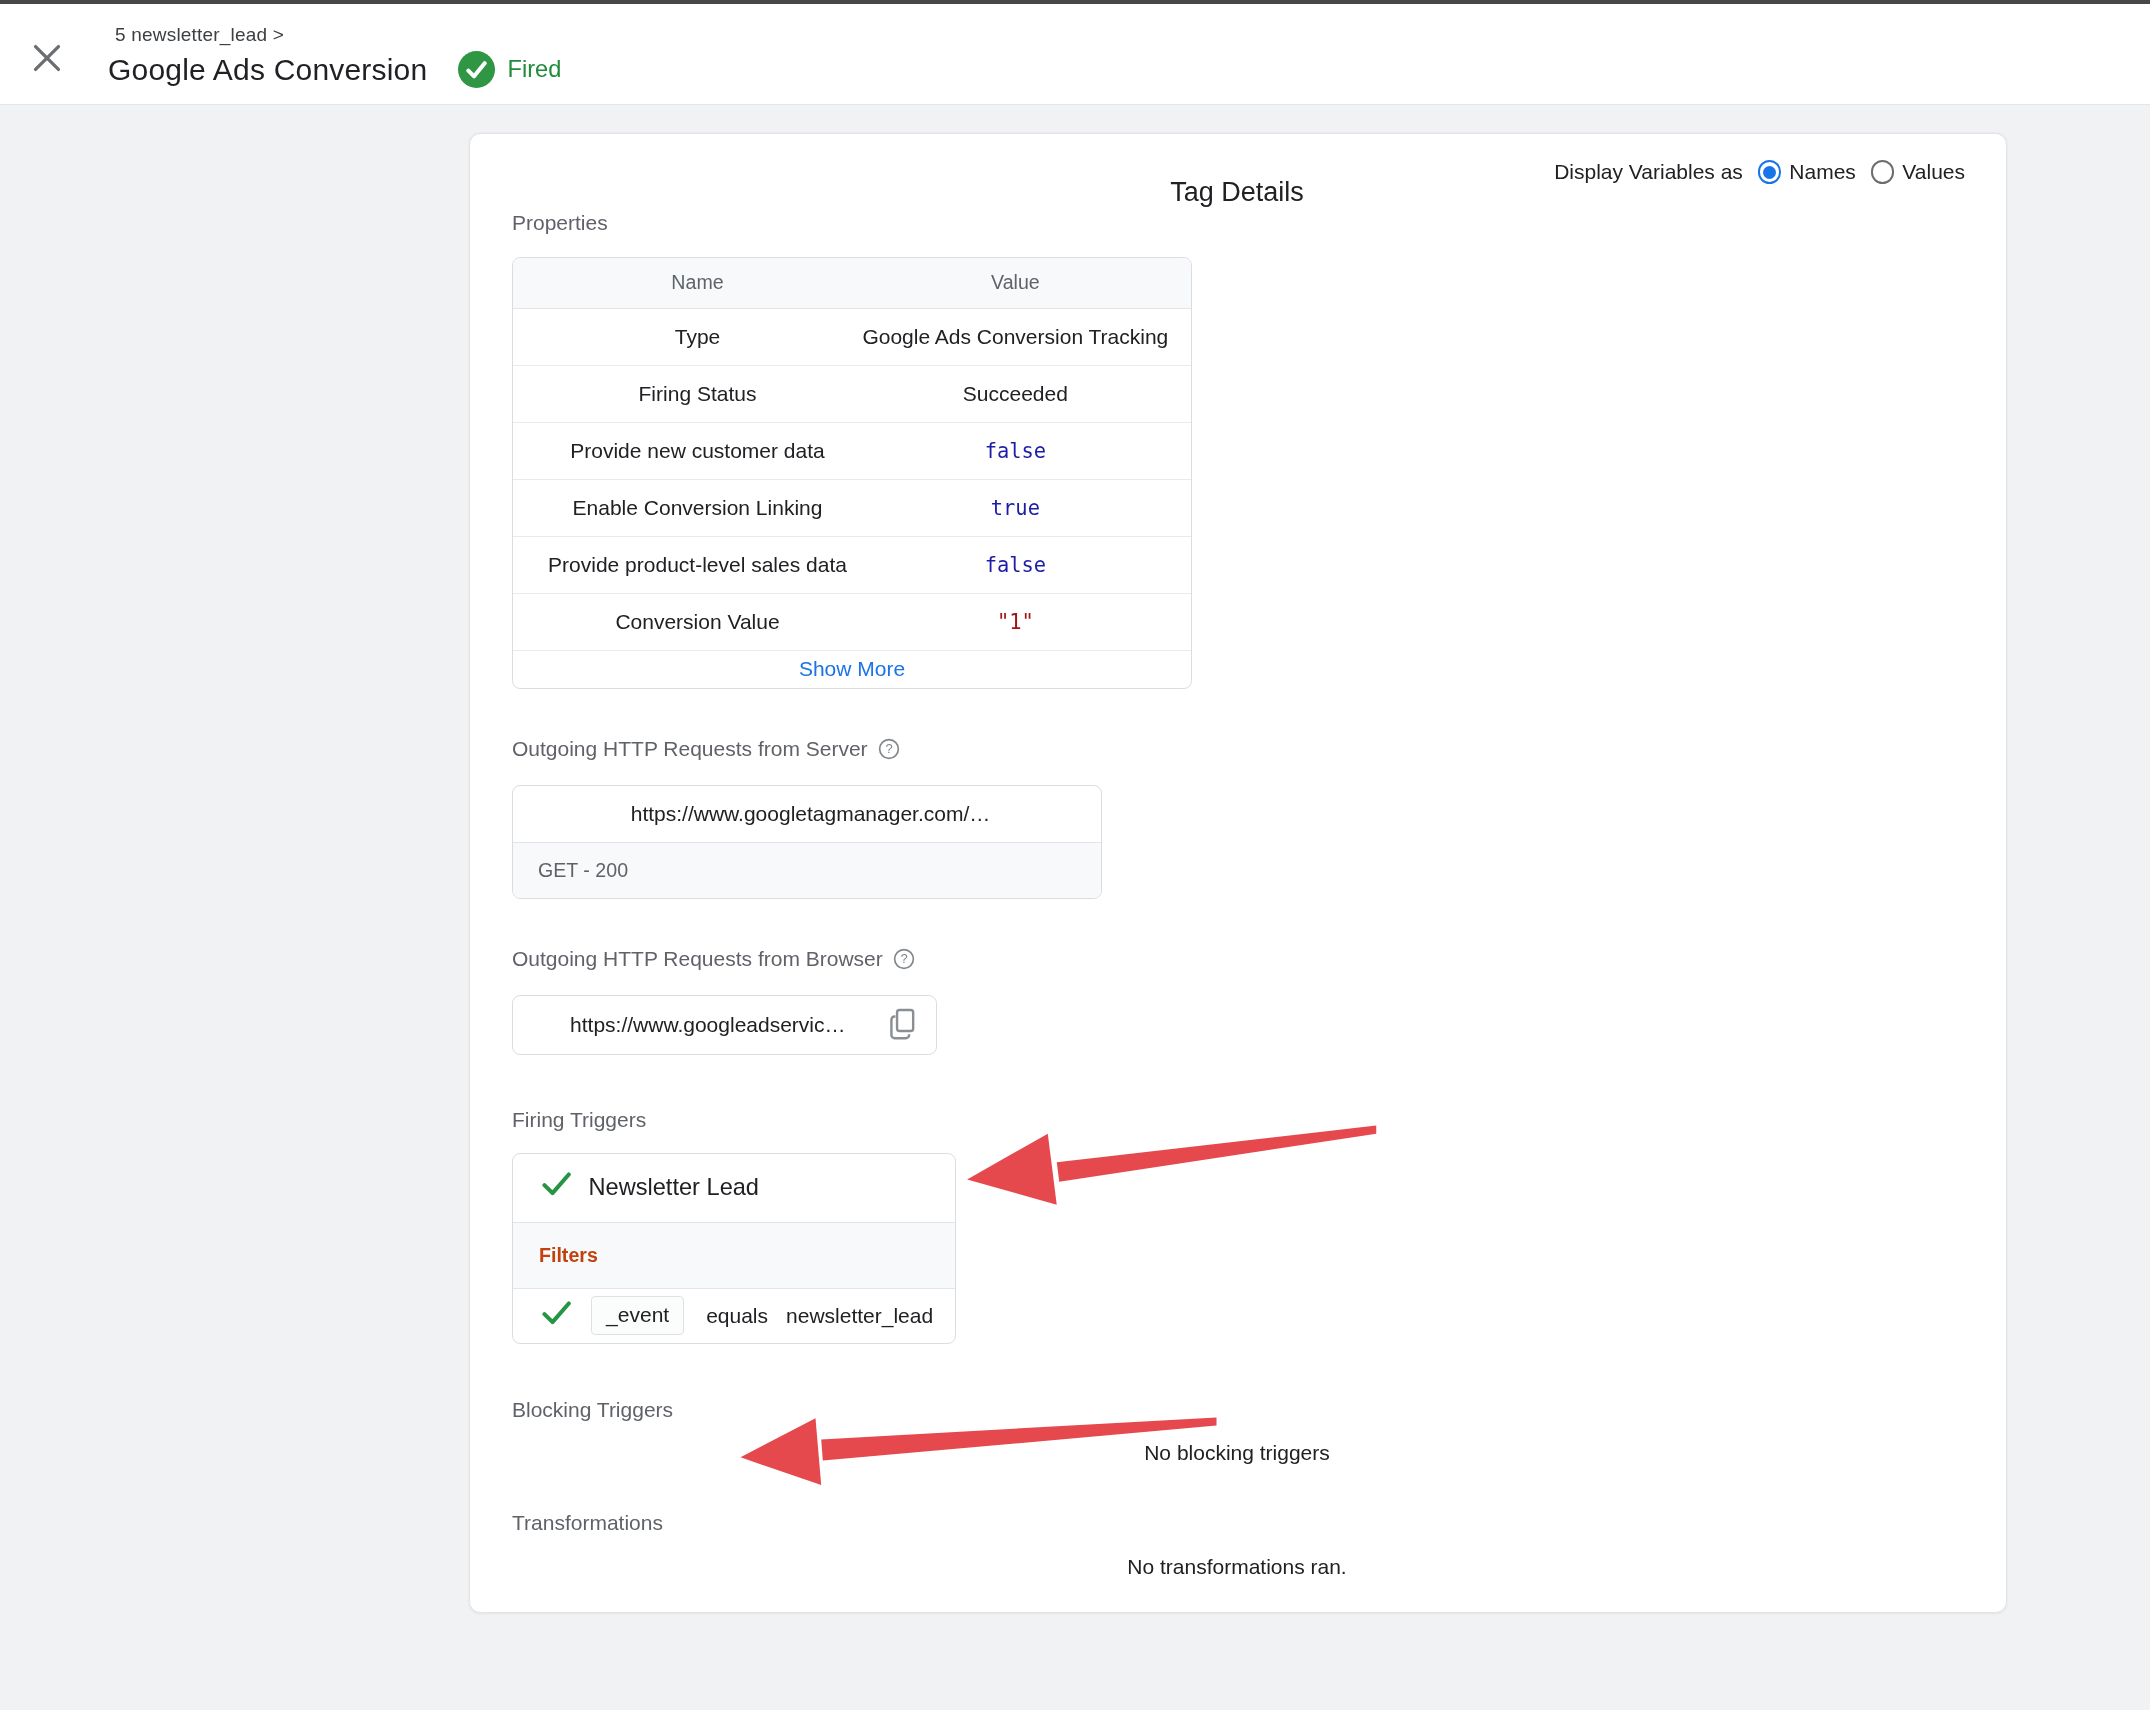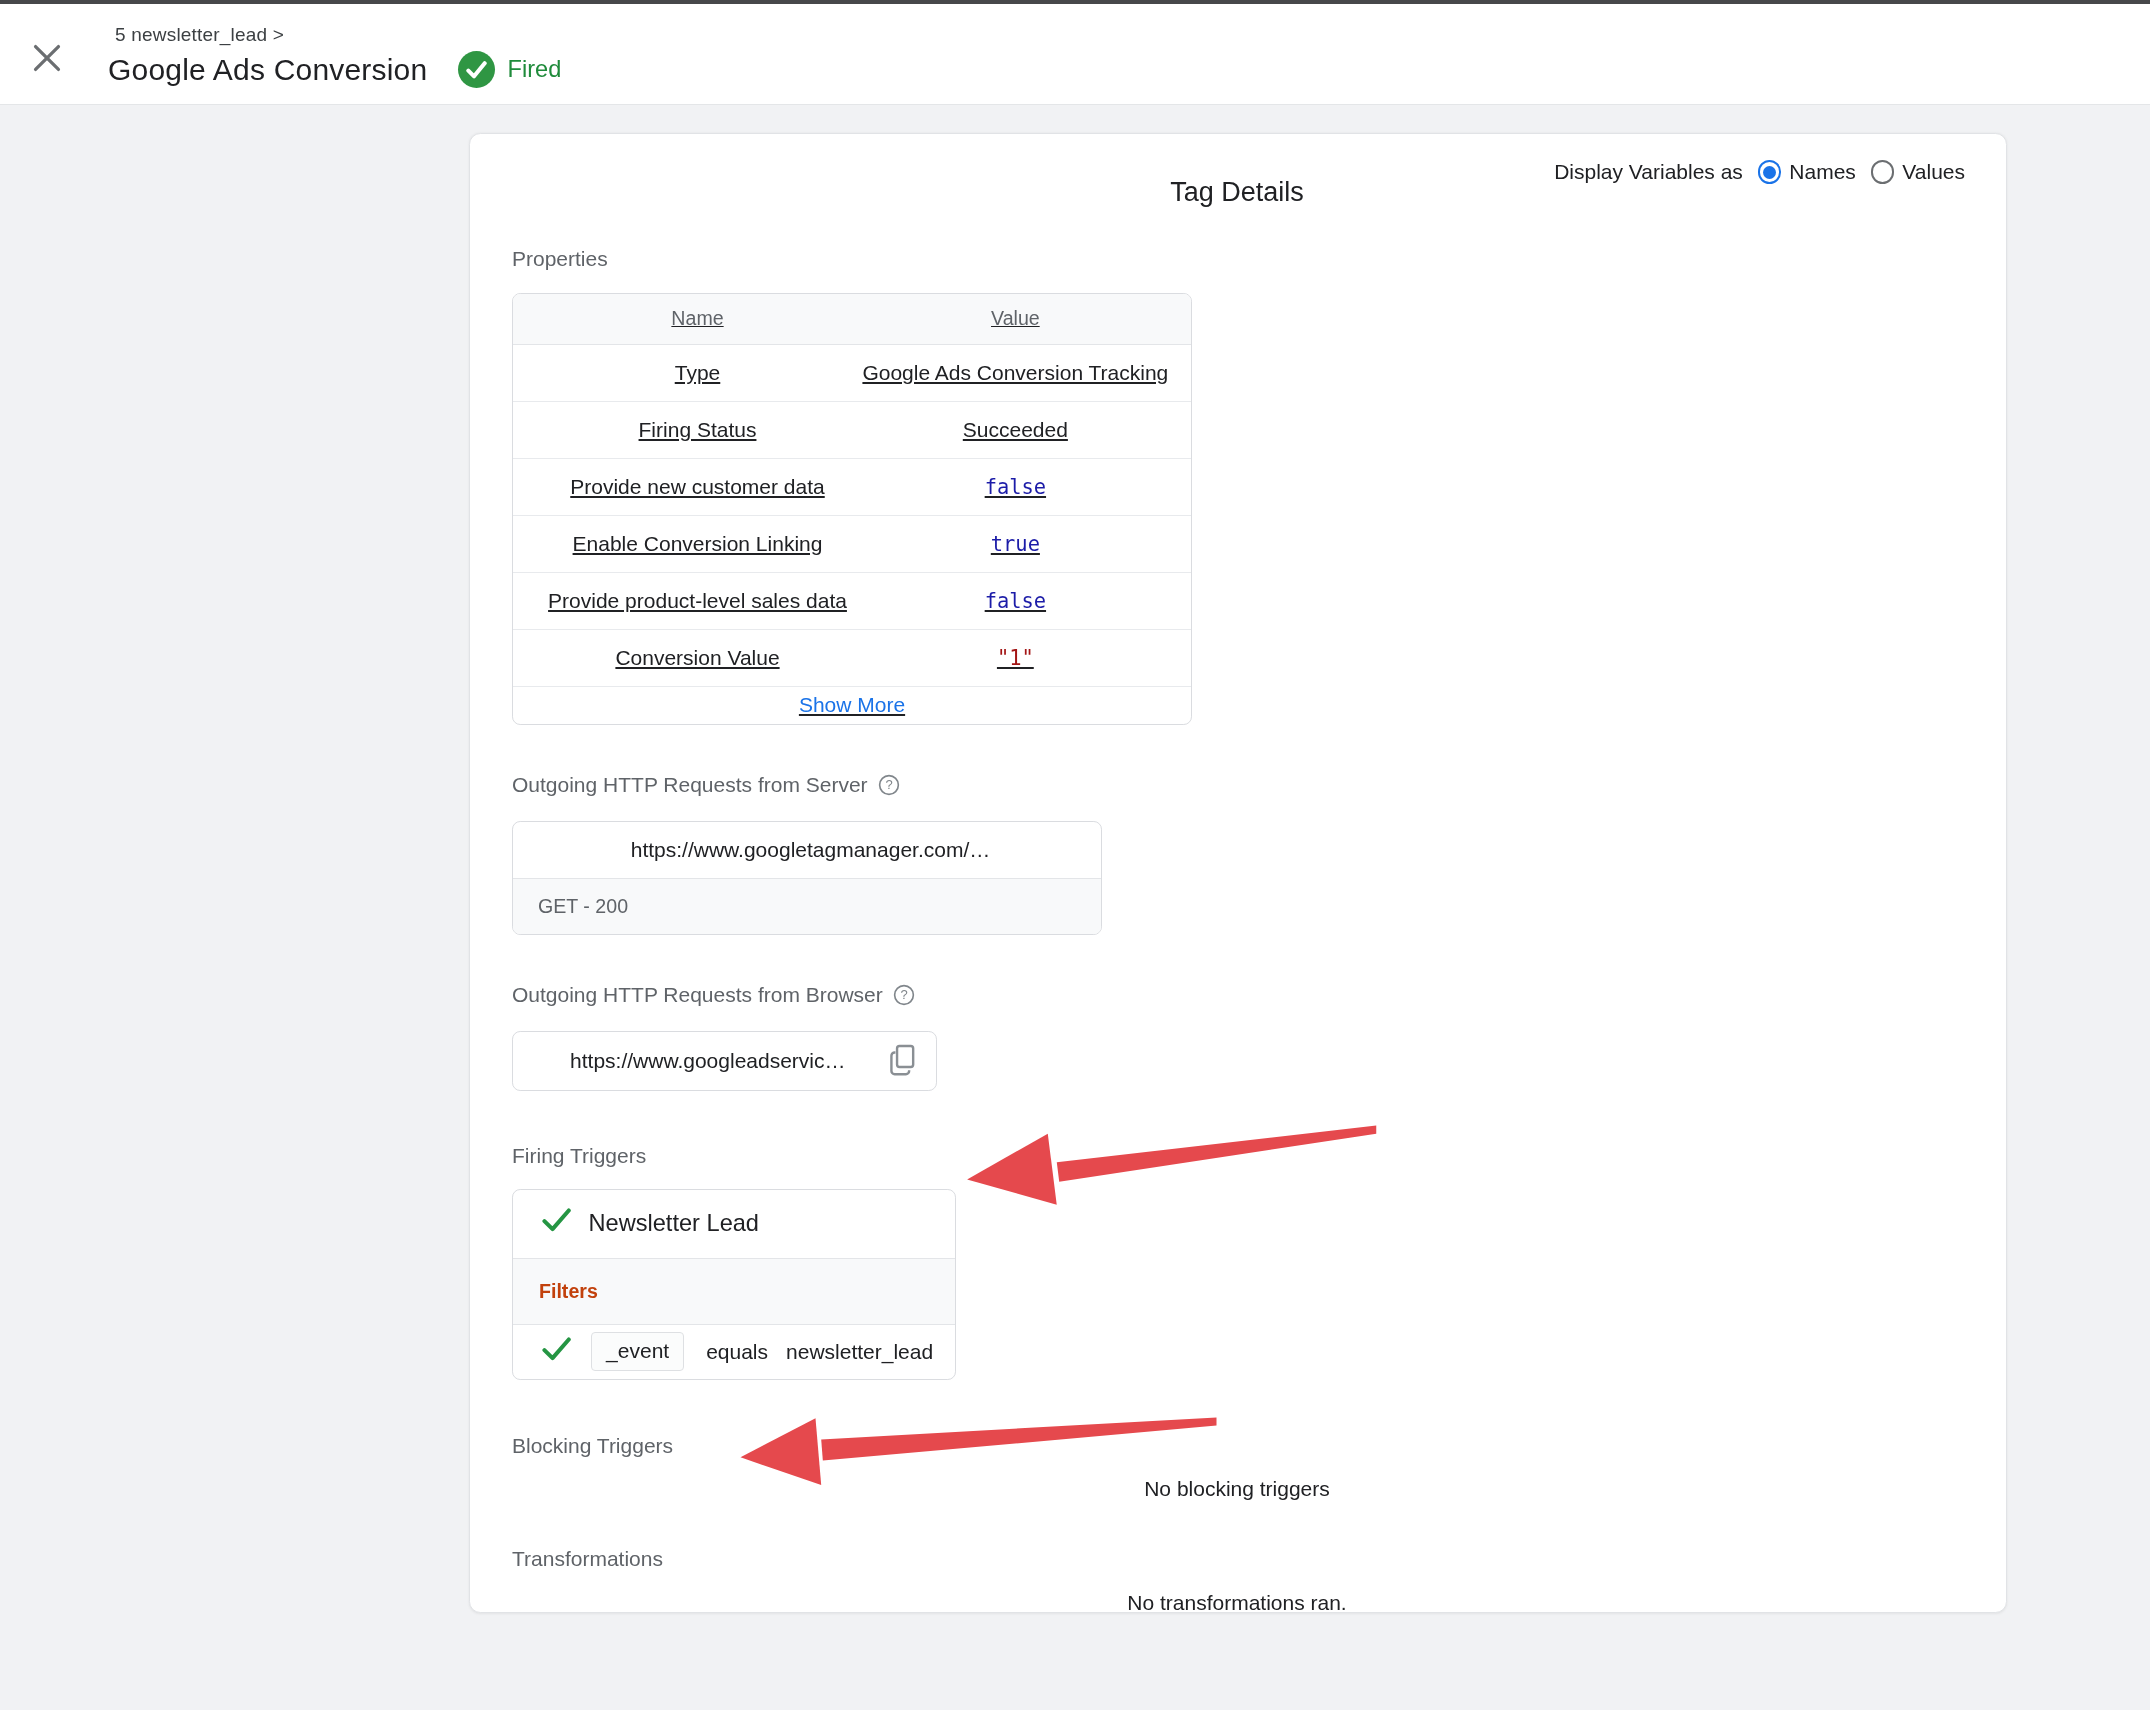--- a/index.html
+++ b/index.html
@@ -52,28 +52,27 @@
   .radio.selected::after {
     content:""; position:absolute; left:3.3px; top:3.3px; right:3.3px; bottom:3.3px;
     background:#1a73e8; border-radius:50%;
   }
   .radio-label { cursor:pointer; }
   .card-title { font-size:27px; font-weight:400; color:#202124; line-height:34px; }
   .section-heading {
     font-size:21px; color:#5f6368; line-height:28px; font-weight:400;
     display:flex; align-items:center;
   }
-  .mt-props   { margin-top:36px; }
+  .mt-props   { }
   .help-icon  { margin-left:10.6px; display:inline-flex; cursor:pointer; }
   
   .props-table {
     margin-top:19.6px; width:680px;
     border:0.8px solid #dadce0; border-radius:8.2px; background:#fff;
     overflow:hidden;
-    text-decoration:underline;
   }
   .props-head {
     display:flex; align-items:center; height:51px; background:#f8f9fa;
     border-bottom:0.8px solid #e3e5e8; color:#5f6368; font-size:19.6px;
   }
   .props-row {
     display:flex; align-items:center; height:57px;
     border-bottom:0.8px solid #e8eaed; font-size:21px; color:#202124;
   }
   .cell-name  { width:343px; padding-left:26px; flex:none; }

